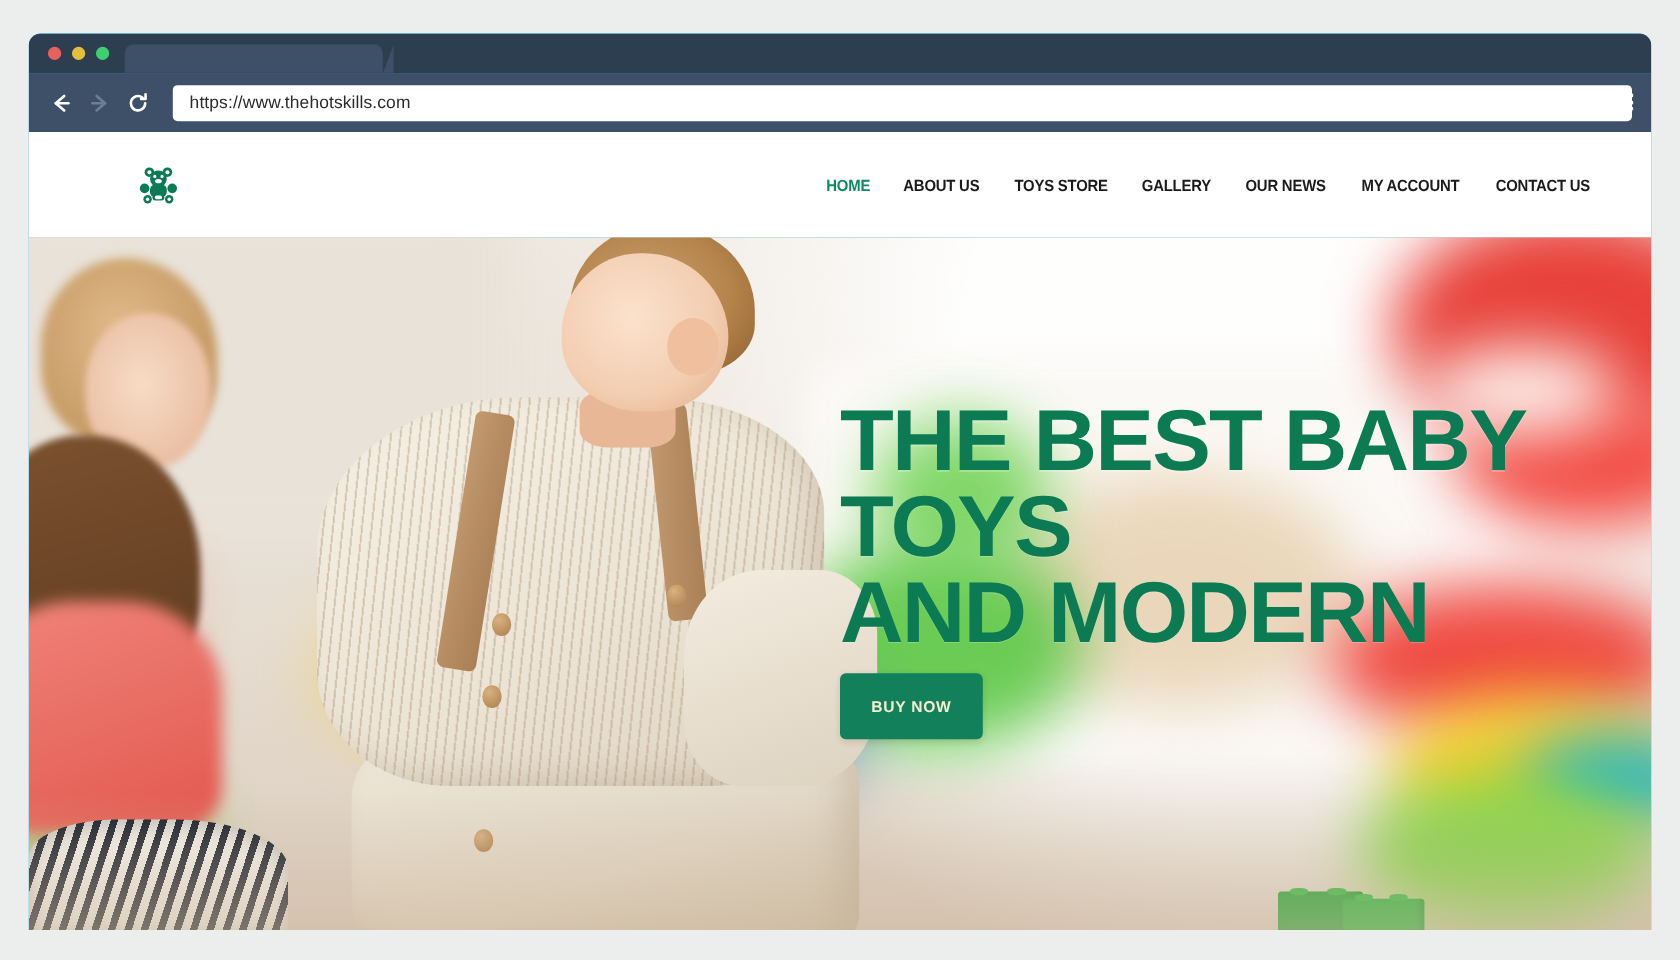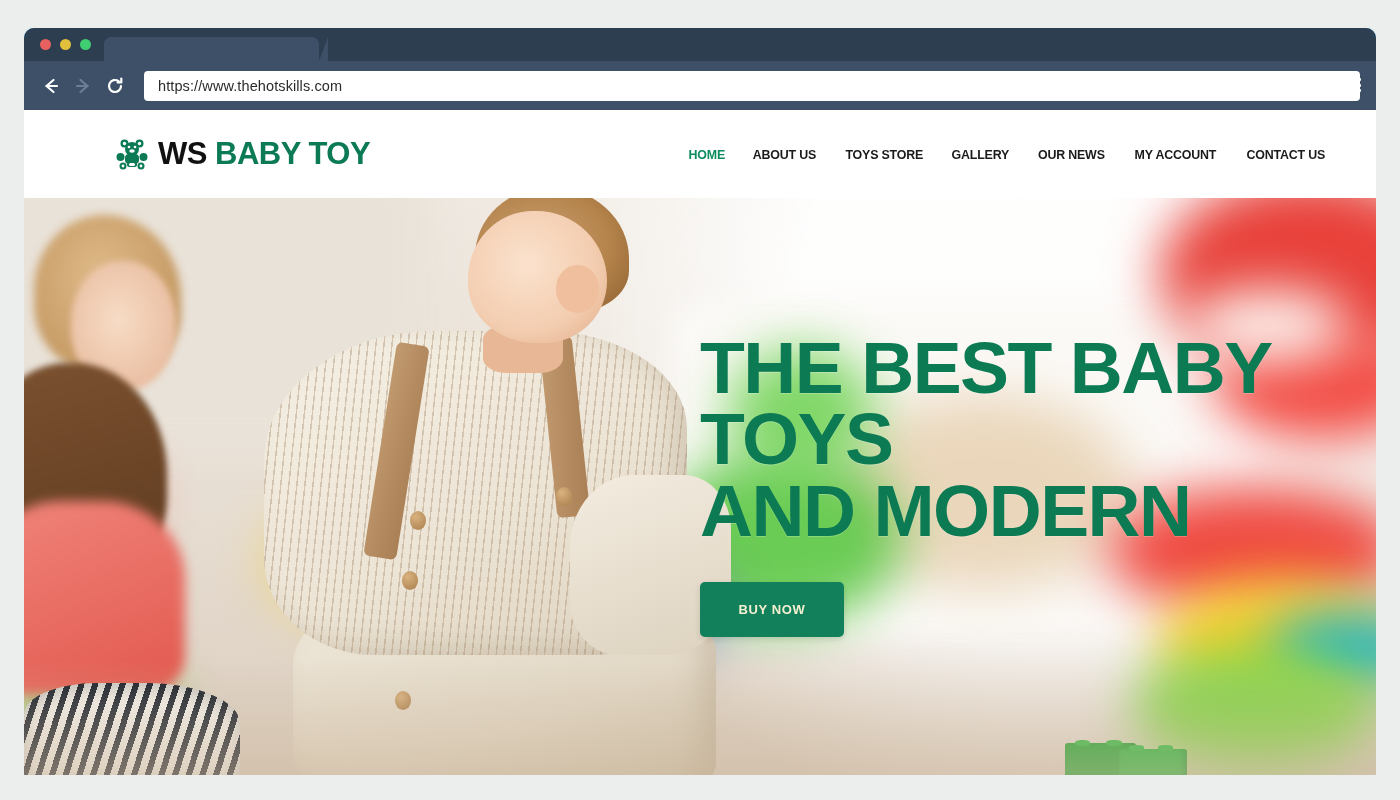--- a/index.html
+++ b/index.html
@@ -329,25 +329,25 @@
   .hero-sub {
     margin-top: 22px;
     font-family: "Liberation Sans", sans-serif;
     font-size: 36px;
     line-height: 1.38;
     font-weight: bold;
     color: #128052;
     letter-spacing: -0.4px;
   }
   .buy-now {
-    margin-top: 35px;
+    margin-top: 14px;
     display: inline-flex;
     align-items: center;
     justify-content: center;
-    width: 144px;
+    width: 119px;
     height: 55px;
     background: #12805a;
     border-radius: 5px;
     color: #f5efd2;
     font-size: 13px;
     font-weight: bold;
     letter-spacing: 0.6px;
     cursor: pointer;
     box-shadow: 0 2px 6px rgba(0,0,0,0.12);
   }
@@ -413,23 +413,20 @@
           <circle cx="17" cy="11" r="3.4"></circle>
           <circle cx="47" cy="11" r="3.4"></circle>
           <circle cx="26" cy="18" r="2.6"></circle>
           <circle cx="38" cy="18" r="2.6"></circle>
           <ellipse cx="32" cy="26" rx="5.5" ry="3.6"></ellipse>
           <circle cx="14" cy="56" r="2.8"></circle>
           <circle cx="50" cy="56" r="2.8"></circle>
           <rect x="26" y="50" width="12" height="6" rx="3"></rect>
         </g>
       </svg>
-      <div class="logo-text">
-        <span class="logo-ws">WS</span><span>&nbsp;</span><span class="logo-baby">BABY TOY</span>
-      </div>
     </div>
 
     <nav class="main-nav">
       <span class="nav-item active">HOME</span>
       <span class="nav-item">ABOUT US</span>
       <span class="nav-item">TOYS STORE</span>
       <span class="nav-item">GALLERY</span>
       <span class="nav-item">OUR NEWS</span>
       <span class="nav-item">MY ACCOUNT</span>
       <span class="nav-item">CONTACT US</span>

